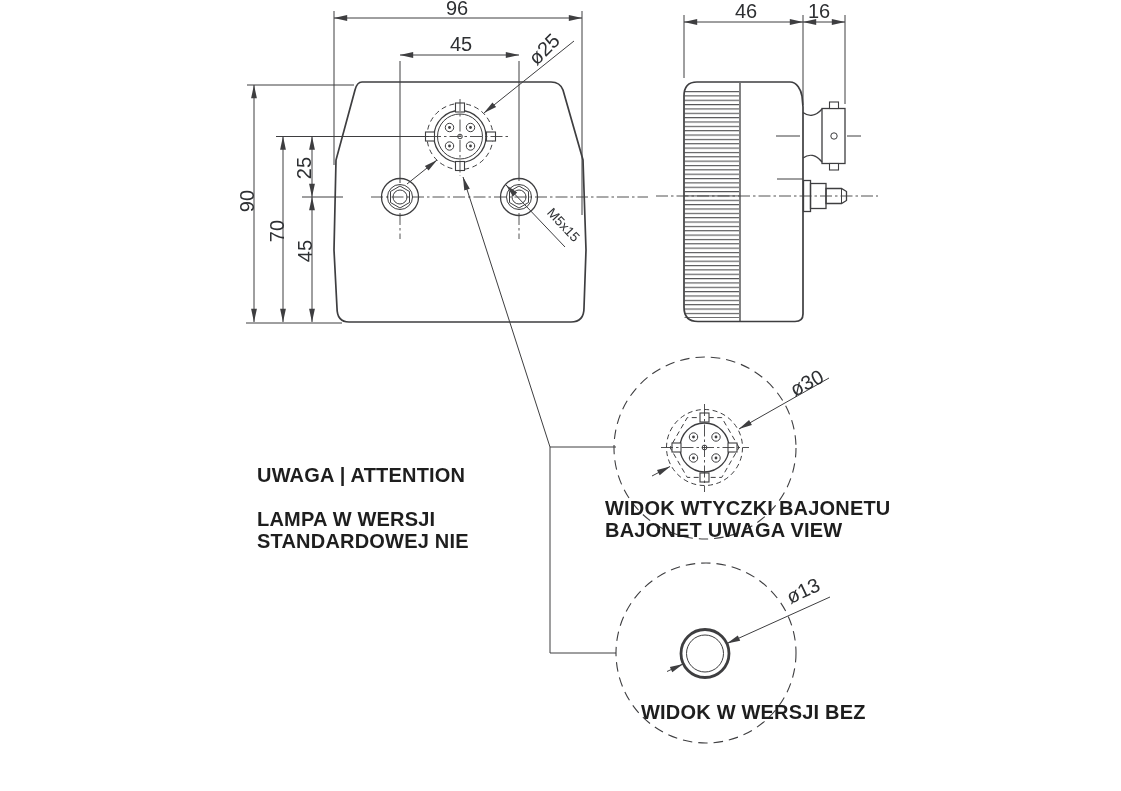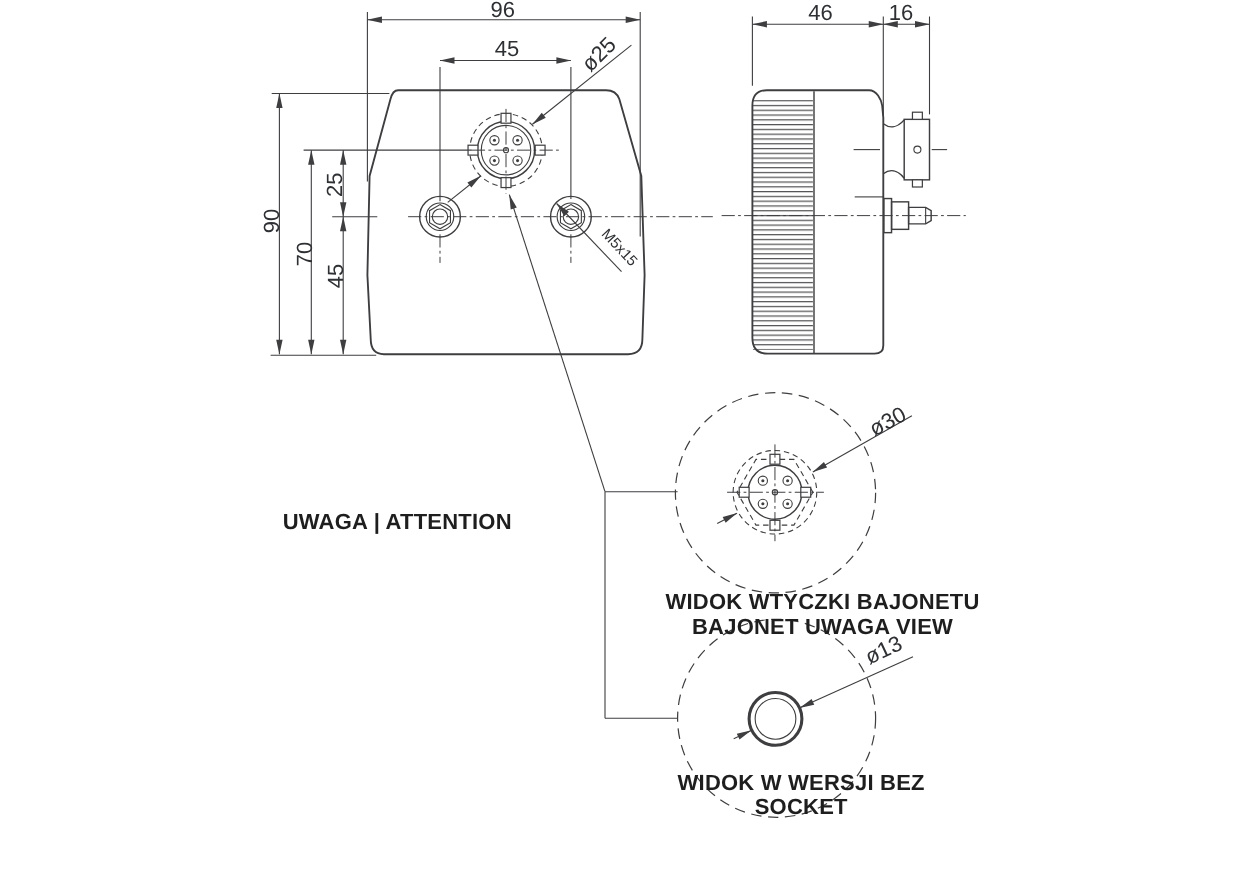--- a/index.html
+++ b/index.html
@@ -19,21 +19,21 @@
   .w{fill:var(--bg);stroke:var(--line);stroke-width:1.1;}
   .d{fill:none;stroke:var(--line);stroke-width:1;stroke-dasharray:5 3.5;}
   .dc{fill:none;stroke:var(--line);stroke-width:1.1;stroke-dasharray:9.5 6;}
   .c{fill:none;stroke:var(--line);stroke-width:.9;stroke-dasharray:12 3 2.5 3;}
   .dot{fill:var(--line);stroke:none;}
   .ring{fill:none;stroke:var(--line);stroke-width:2.8;}
   text{fill:var(--dimtext);}
   .dt{font-size:20px;text-anchor:middle;}
   .ds{font-size:13.5px;text-anchor:middle;}
   .txt{position:absolute;color:var(--notetext);font-weight:bold;font-size:20px;
-       line-height:22px;white-space:nowrap;letter-spacing:.2px;text-align:center;}
+       line-height:22px;white-space:nowrap;letter-spacing:.2px;}
   .cap1{line-height:21.5px;}
   .gap{height:22px;}
 </style>
 </head>
 <body>
 
 <div class="stage">
 
 <svg width="1121" height="791" viewBox="0 0 1121 791">
   <defs>
@@ -213,26 +213,27 @@
       <line class="t" x1="667" y1="671.5" x2="683" y2="664" marker-end="url(#arr)"></line>
       <line class="t" x1="830" y1="597" x2="727" y2="643.5" marker-end="url(#arr)"></line>
       <text class="dt" transform="translate(806,597) rotate(-25)">ø13</text>
     </g>
   </g>
 </svg>
 
 <div class="txt" style="left:257px;top:464px;">
   <div>UWAGA | ATTENTION</div>
   <div class="gap"></div>
+  <div>LAMPA W WERSJI</div>
+  <div>STANDARDOWEJ NIE</div>
   <div class="gap"></div>
 </div>
 
-<div class="txt cap1" style="left:605px;top:498px;margin-top:40px;">
+<div class="txt cap1" style="left:605px;top:498px;">
   <div>WIDOK WTYCZKI BAJONETU</div>
   <div>BAJONET UWAGA VIEW</div>
 </div>
 
-<div class="txt" style="left:616px;top:701px;">
+<div class="txt" style="left:641px;top:701px;">
   <div>WIDOK W WERSJI BEZ</div>
-  <div>SOCKET</div>
 </div>
 
 </div>
 
 </body></html>

